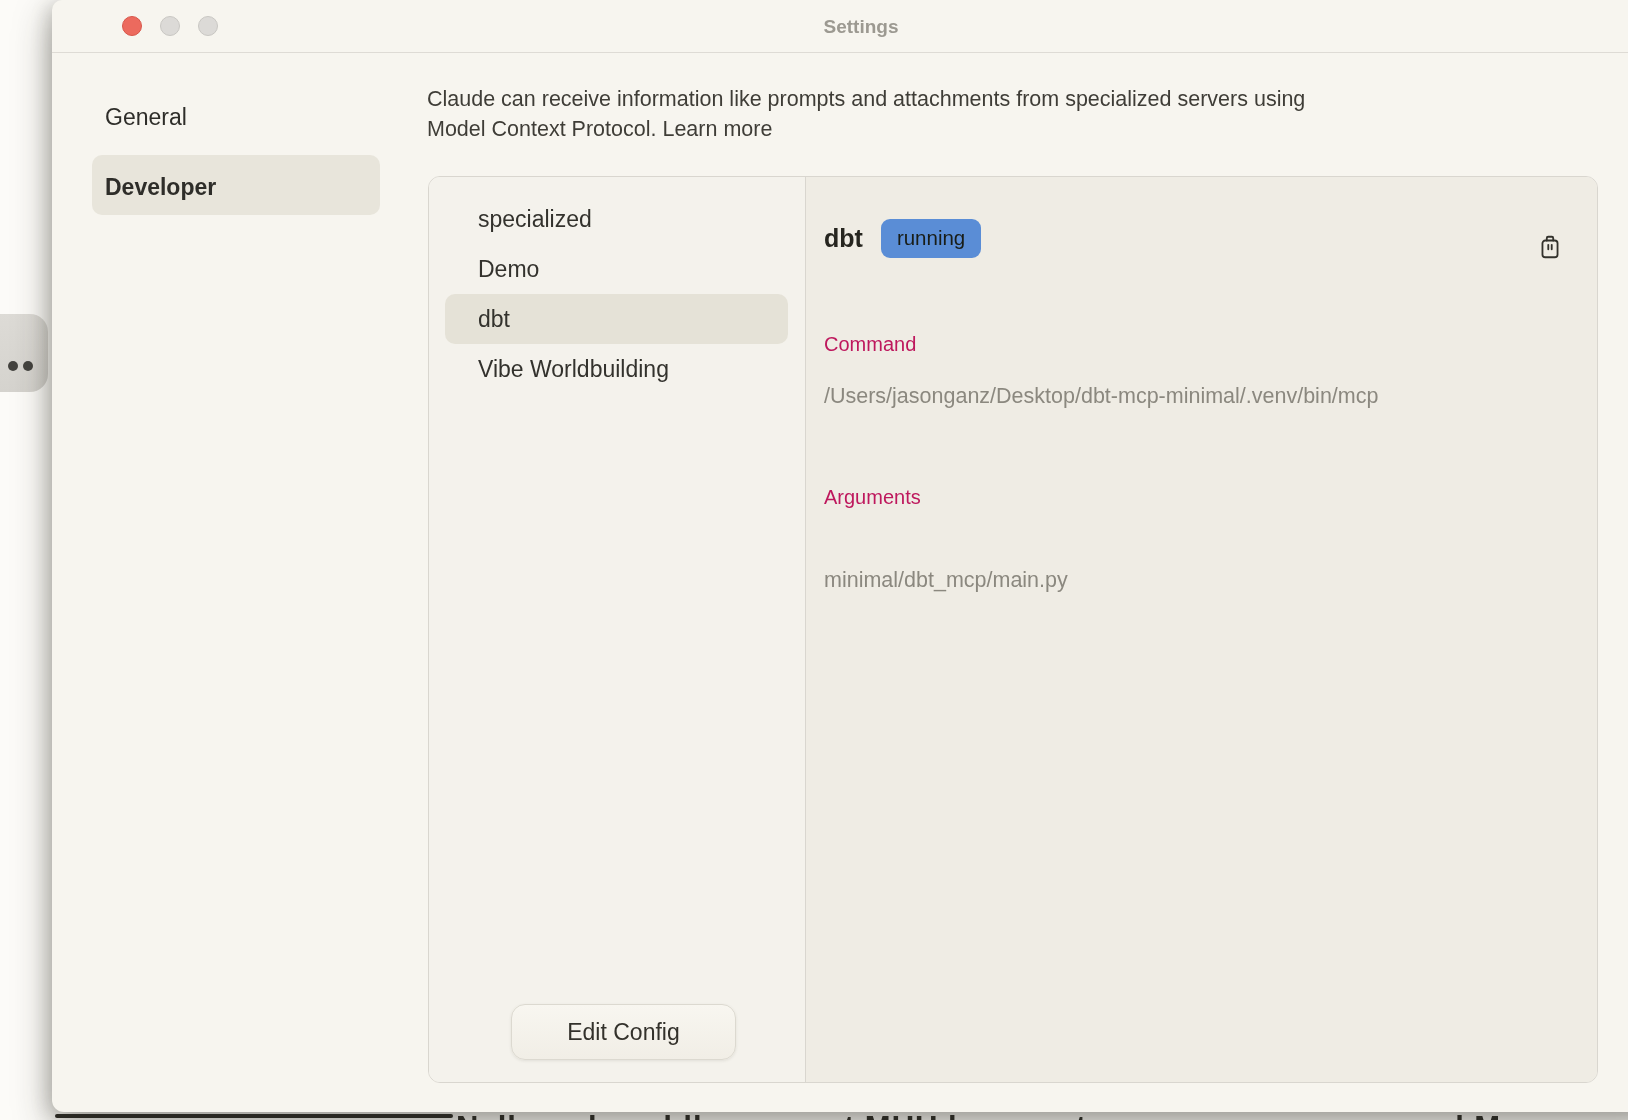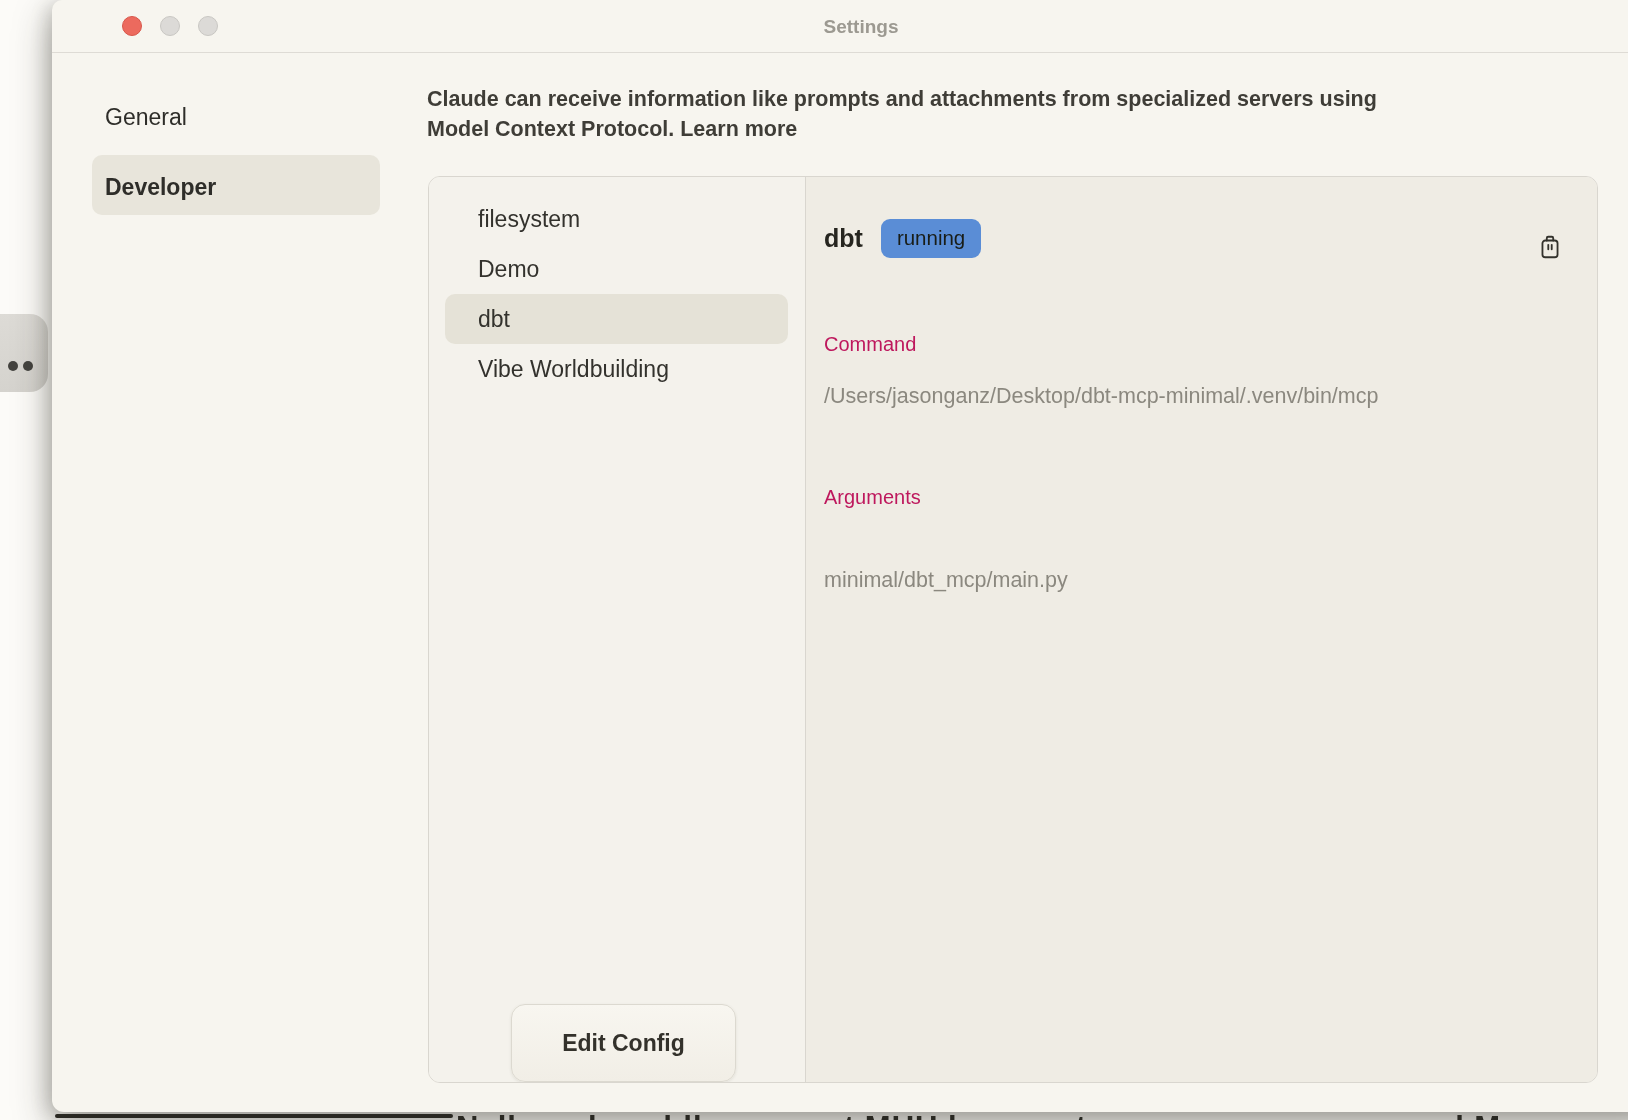--- a/index.html
+++ b/index.html
@@ -34,36 +34,36 @@
   .light.min   { left:108px; background:#dcdad7; border:1px solid #c9c7c3; }
   .light.zoomb { left:146px; background:#dcdad7; border:1px solid #c9c7c3; }
 
   
   .nav-item { position:absolute; font-size:23px; color:#2e2d29; }
   .nav-general { left:53px; top:104px; }
   .nav-developer { left:40px; top:155px; width:288px; height:60px; background:#e8e5db; border-radius:10px;
                    font-weight:bold; line-height:64px; padding-left:13px; }
 
   
-  .desc { position:absolute; left:375px; top:84px; width:1085px; font-size:21.5px; line-height:30px; color:#3f3d37;font-weight:bold; }
+  .desc { position:absolute; left:375px; top:84px; width:1085px; font-size:21.5px; line-height:30px; color:#3f3d37; }
   .desc a { color:#3f3d37; text-decoration:none; cursor:pointer; }
 
   
   .panel { position:absolute; left:376px; top:176px; width:1170px; height:907px;
            border:1px solid #d9d6cf; border-radius:12px; overflow:hidden; display:flex; }
   .server-list { position:relative; width:377px; height:100%; background:#f4f2ec; border-right:1px solid #d9d6cf;
                  padding-top:17px; }
   .srow { position:relative; margin:0 17px 0 16px; height:50px; line-height:50px; padding-left:33px;
           font-size:23px; color:#33322d; border-radius:10px; }
   .srow.selected { background:#e5e2d7; }
 
-  .edit-config { position:absolute; left:82px; top:827px; width:225px; height:78px; border-radius:14px;
+  .edit-config { position:absolute; left:82px; top:827px; width:225px; height:56px; border-radius:14px;
                  background:linear-gradient(180deg,#f8f6f0,#f1eee6); border:1px solid #dcd9d0;
                  box-shadow:0 1px 3px rgba(60,56,44,.10); font-family:"Liberation Sans",sans-serif;
-                 font-weight:bold; font-size:23px; color:#33312b; cursor:pointer; }
+                 font-weight:normal; font-size:23px; color:#33312b; cursor:pointer; }
 
   .server-detail { position:relative; flex:1; background:#efece4; padding:0 36px 0 18px; }
   .detail-header { display:flex; align-items:center; margin-top:40px; height:42px; }
   .detail-name { font-size:25px; font-weight:bold; color:#26251f; }
   .badge { margin-left:18px; padding:7px 16px 8px; border-radius:9px; font-size:20.5px; color:#191d17; }
   .trash-btn { position:absolute; top:56px; right:34px; width:26px; height:28px; background:none; border:none; cursor:pointer; }
 
   .field-label { margin-top:74px; font-size:20px; color:#be185d; }
   .field-value { margin-top:25px; font-size:21.5px; line-height:31px; color:#8b887f; }
   .field-label.args { }
@@ -95,21 +95,21 @@
     </div>
 
     <div class="nav-item nav-general">General</div>
     <div class="nav-item nav-developer">Developer</div>
 
     <p class="desc"><span>Claude can receive information like prompts and attachments from specialized servers using</span><br><span>Model Context Protocol. </span><a>Learn more</a></p>
 
     <div class="panel">
 
       <div class="server-list">
-        <div class="srow">filesystem</div>
+        <div class="srow">specialized</div>
         <div class="srow">Demo</div>
         <div class="srow selected">dbt</div>
         <div class="srow">Vibe Worldbuilding</div>
         <button class="edit-config">Edit Config</button>
       </div>
 
       <div class="server-detail">
         <div class="detail-header">
           <span class="detail-name">dbt</span>
           <span class="badge" style="background: rgb(90, 141, 214);">running</span>

